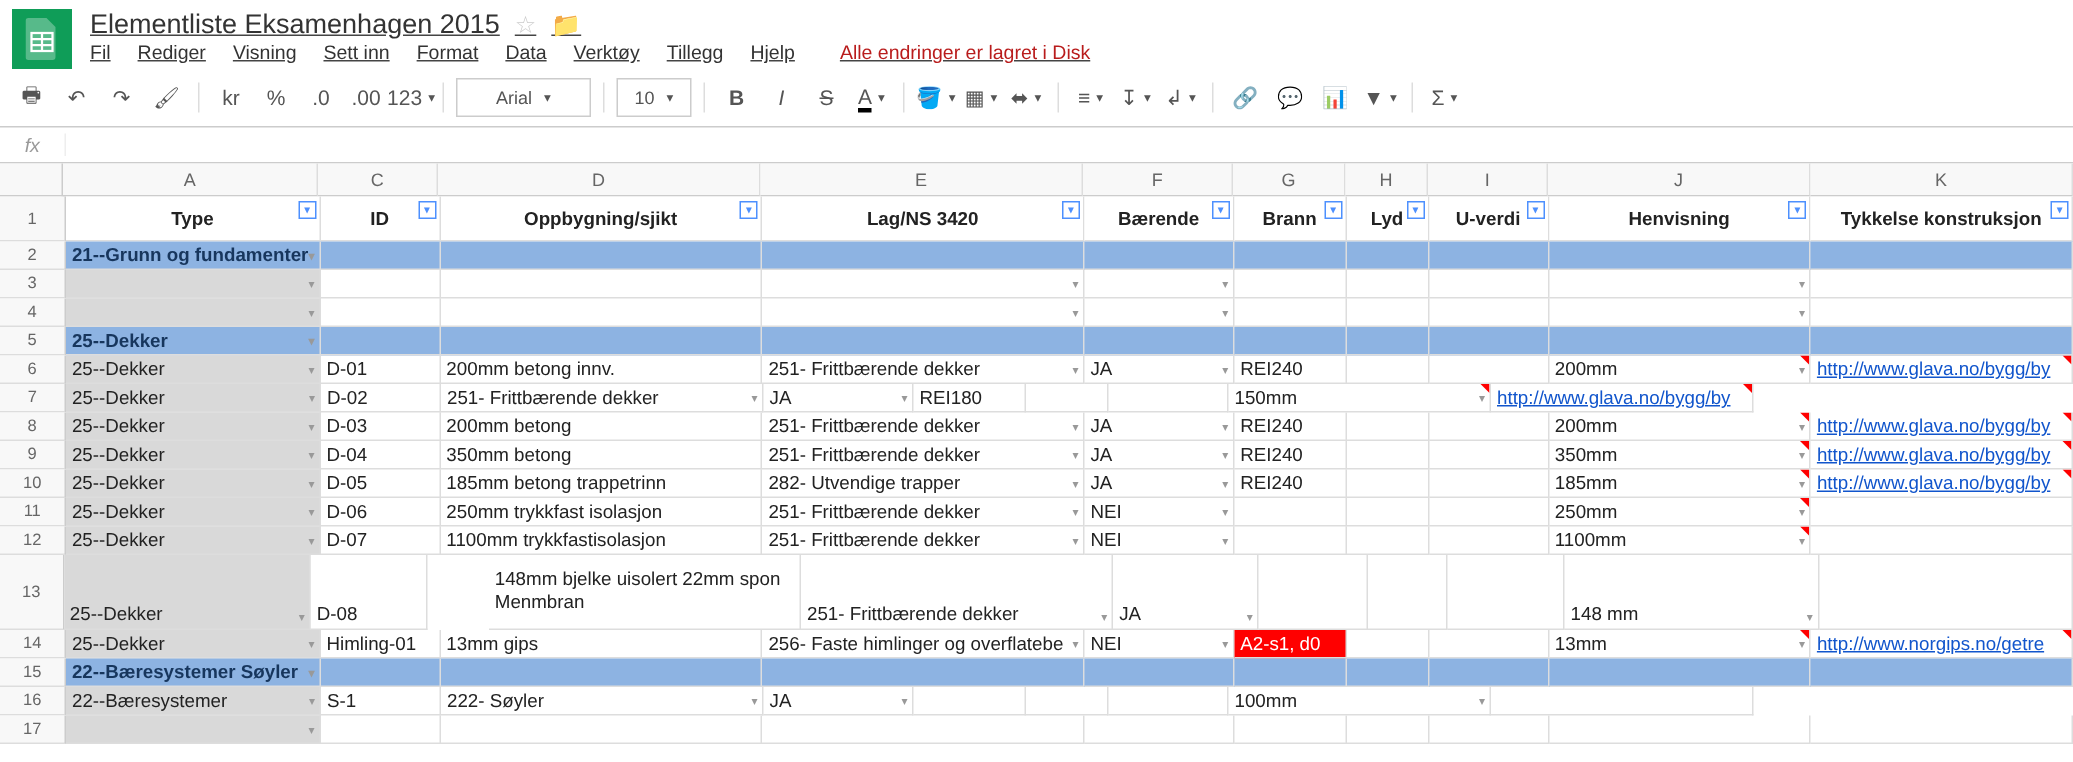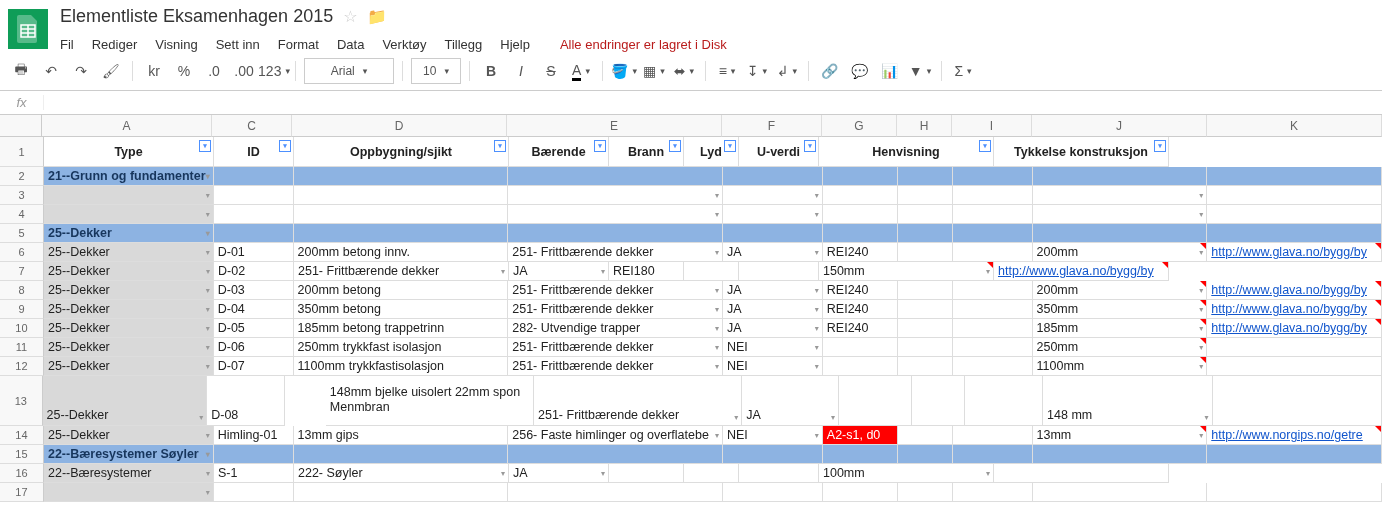--- a/index.html
+++ b/index.html
@@ -1,25 +1,25 @@
 <!DOCTYPE html>
 <html><head>
 <meta charset="utf-8">
 <style>
   * { box-sizing: border-box; margin: 0; padding: 0; }
   body { font-family: Arial, sans-serif; font-size: 13px; color: #444; background: #fff; width: 1382px; }
-  .header { display: flex; align-items: center; padding: 6px 8px 0 8px; }
+  .header { display: flex; align-items: flex-start; padding: 6px 8px 0 8px; text-decoration: underline; }
   .logo { width: 40px; height: 40px; background: #0f9d58; display: flex; align-items: center; justify-content: center; margin-right: 12px; }
   .logo svg { fill: #fff; }
   .title-area { flex: 1; }
   .title-row { display: flex; align-items: center; gap: 10px; }
   .doc-title { font-size: 18px; color: #333; }
   .star { color: #ccc; font-size: 16px; }
   .folder-icon { color: #888; font-size: 16px; }
-  .menu-bar { display: flex; gap: 18px; margin-top: 10px; font-size: 13px; color: #333; }
+  .menu-bar { display: flex; gap: 18px; margin-top: 0; font-size: 13px; color: #333; }
   .menu-item { cursor: pointer; }
   .save-status { color: #b91c1c; margin-left: 12px; }
   .toolbar { display: flex; align-items: center; padding: 6px 8px; border-bottom: 1px solid #ccc; gap: 4px; }
   .tb-btn { width: 26px; height: 26px; display: flex; align-items: center; justify-content: center; color: #555; cursor: pointer; font-size: 14px; }
   .tb-sep { width: 1px; height: 20px; background: #ddd; margin: 0 4px; }
   .tb-wide { min-width: 56px; height: 26px; display: flex; align-items: center; justify-content: center; border: 1px solid #ccc; font-size: 12px; color: #555; cursor: pointer; padding: 0 6px; gap: 4px; }
   .tb-dd::after { content: "▾"; font-size: 9px; margin-left: 4px; }
   .fx-bar { display: flex; align-items: center; border-bottom: 1px solid #ccc; height: 24px; }
   .fx-label { width: 44px; text-align: center; color: #999; font-style: italic; font-size: 13px; border-right: 1px solid #eee; }
   .corner { width: 44px; height: 22px; background: #f8f8f8; border-right: 1px solid #ccc; border-bottom: 1px solid #ccc; }
@@ -143,20 +143,21 @@
         <div class="col-h col-J">J</div>
         <div class="col-h col-K">K</div>
       </div>
   </div>
   <div class="body" id="grid-body">
       <div class="row row-std" style="height: 30px;">
         <div class="row-h" style="height: 30px;">1</div>
         <div class="cell col-A hdr-cell">Type<span class="filt-ic">▾</span></div>
         <div class="cell col-C hdr-cell">ID<span class="filt-ic">▾</span></div>
         <div class="cell col-D hdr-cell">Oppbygning/sjikt<span class="filt-ic">▾</span></div>
+        <div class="cell col-E hdr-cell">Lag/NS 3420<span class="filt-ic">▾</span></div>
         <div class="cell col-F hdr-cell">Bærende<span class="filt-ic">▾</span></div>
         <div class="cell col-G hdr-cell">Brann<span class="filt-ic">▾</span></div>
         <div class="cell col-H hdr-cell">Lyd<span class="filt-ic">▾</span></div>
         <div class="cell col-I hdr-cell">U-verdi<span class="filt-ic">▾</span></div>
         <div class="cell col-K hdr-cell">Henvisning<span class="filt-ic">▾</span></div>
         <div class="cell col-J hdr-cell">Tykkelse konstruksjon<span class="filt-ic">▾</span></div>
       </div>
       <div class="row row-std section-row">
         <div class="row-h" style="height: 19px;">2</div>
         <div class="cell col-A">21--Grunn og fundamenter<span class="dd-arrow">▾</span></div>

